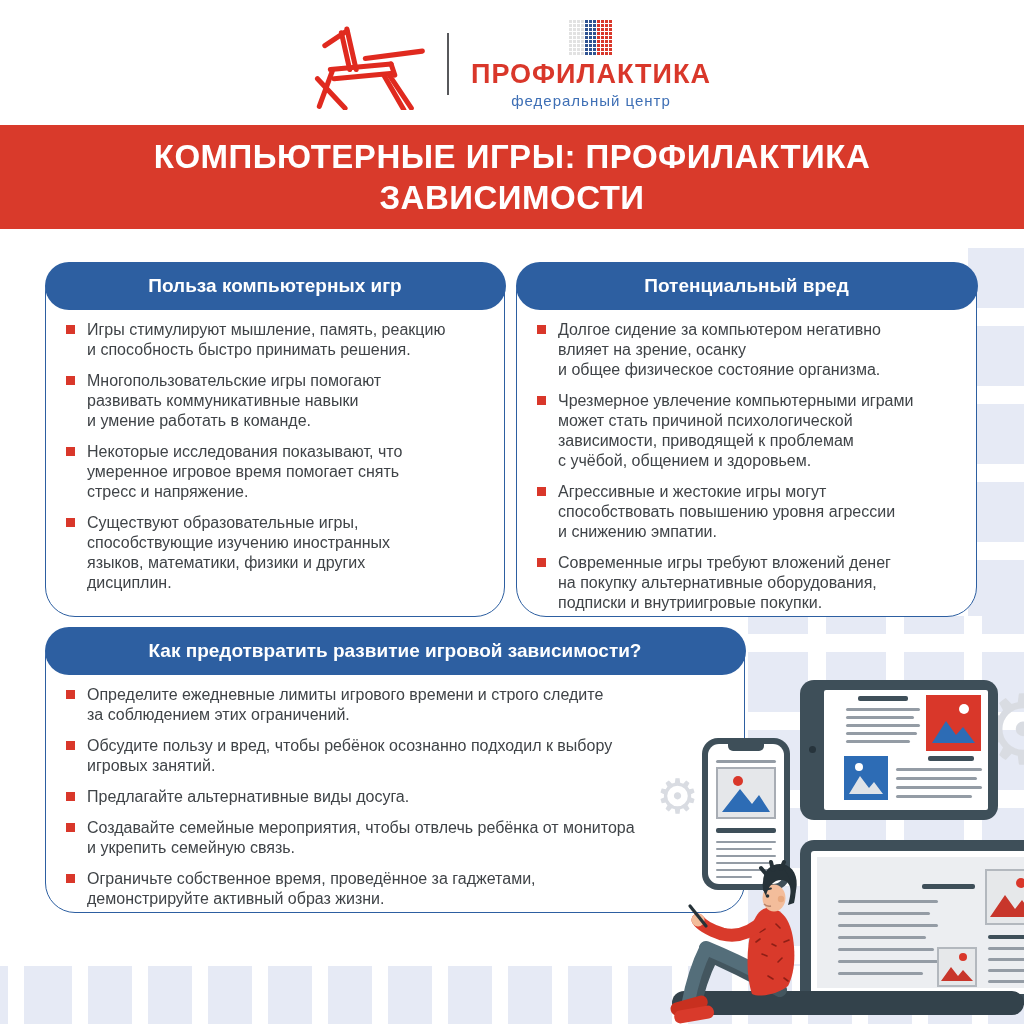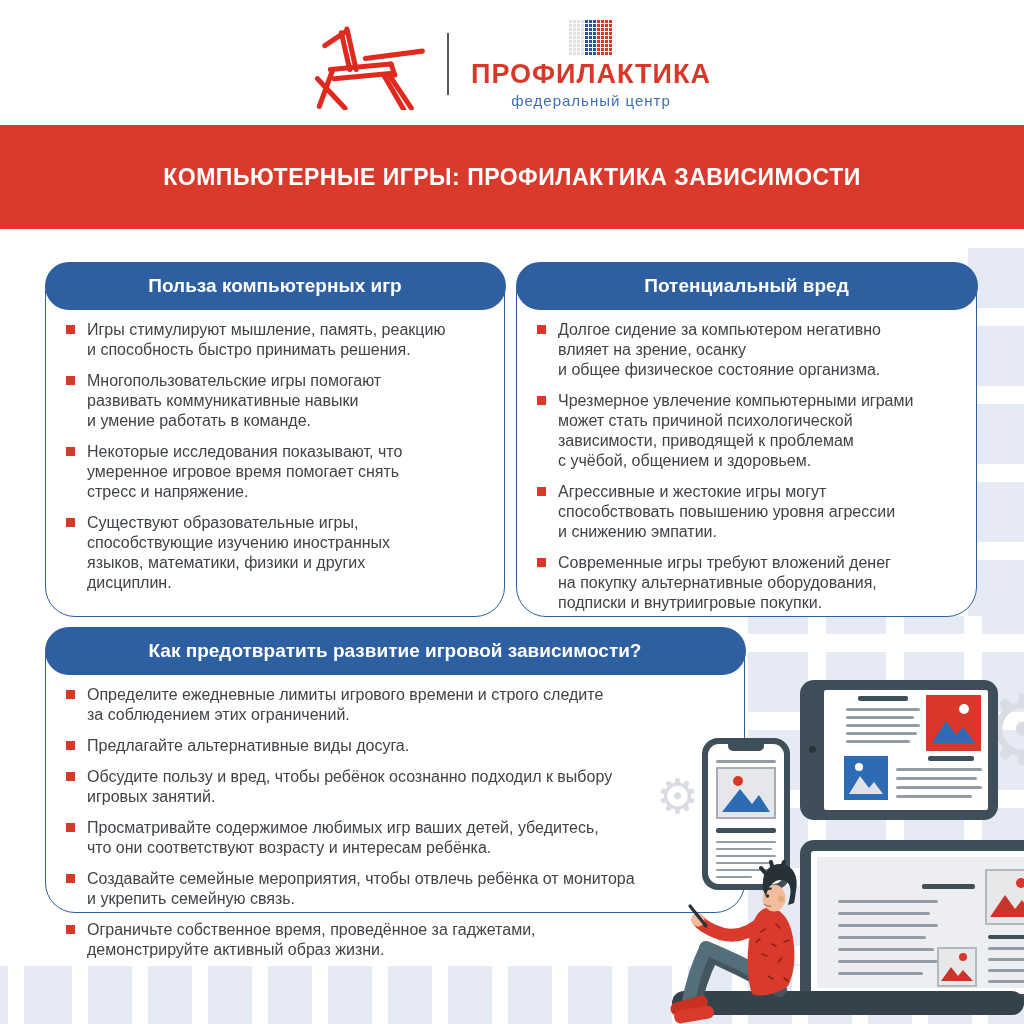--- a/index.html
+++ b/index.html
@@ -26,21 +26,21 @@
   .pf-blue{width:12px;background-color:#2f5391;}
   .pf-red{width:16px;background-color:#d9372a;}
   .pf-band{background-image:
       repeating-linear-gradient(0deg,transparent 0 3px,#ffffff 3px 4px),
       repeating-linear-gradient(90deg,transparent 0 3px,#ffffff 3px 4px);}
   .brand-name{font-size:27px;font-weight:800;color:#d9372a;letter-spacing:1px;}
   .brand-sub{font-size:15px;color:#3e6fb5;letter-spacing:1px;margin-top:2px;}
   
   .banner{position:absolute;top:125px;left:0;width:1024px;height:104px;background:#d93a2b;
           display:flex;align-items:center;justify-content:center;}
-  .banner-text{width:820px;text-align:center;color:#ffffff;font-size:23px;font-weight:800;
+  .banner-text{width:820px;text-align:center;color:#ffffff;font-size:33px;font-weight:800;
                line-height:41px;letter-spacing:0.5px;text-transform:uppercase;}
   
   .card{position:absolute;background:#ffffff;border:1.5px solid #2d5fa1;border-radius:30px;
         box-sizing:border-box;}
   .card-head{margin:-1.5px -1.5px 0 -1.5px;height:48px;background:#2d5fa1;border-radius:24px;
         display:flex;align-items:center;justify-content:center;color:#ffffff;
         font-size:19px;font-weight:700;}
   .card-body{padding:10px 14px 6px 20px;}
   .li{display:flex;gap:12px;margin-bottom:11px;}
   .li-bullet{width:9px;height:9px;background:#d9372a;margin-top:5px;flex:none;}
@@ -187,34 +187,29 @@
     <div class="card-body">
 
         <div class="li">
           <span class="li-bullet"></span>
           <span class="li-text">Определите ежедневные лимиты игрового времени и строго следите
 за соблюдением этих ограничений.</span>
         </div>
 
         <div class="li">
           <span class="li-bullet"></span>
-          <span class="li-text">Предлагайте альтернативные виды досуга.</span>
-        </div>
-
-        <div class="li">
-          <span class="li-bullet"></span>
           <span class="li-text">Обсудите пользу и вред, чтобы ребёнок осознанно подходил к выбору
 игровых занятий.</span>
         </div>
 
         <div class="li">
           <span class="li-bullet"></span>
-          <span class="li-text">Просматривайте содержимое любимых игр ваших детей, убедитесь,
-что они соответствуют возрасту и интересам ребёнка.</span>
-        </div>
+          <span class="li-text">Предлагайте альтернативные виды досуга.</span>
+        </div>
+
 
         <div class="li">
           <span class="li-bullet"></span>
           <span class="li-text">Создавайте семейные мероприятия, чтобы отвлечь ребёнка от монитора
 и укрепить семейную связь.</span>
         </div>
 
         <div class="li">
           <span class="li-bullet"></span>
           <span class="li-text">Ограничьте собственное время, проведённое за гаджетами,

